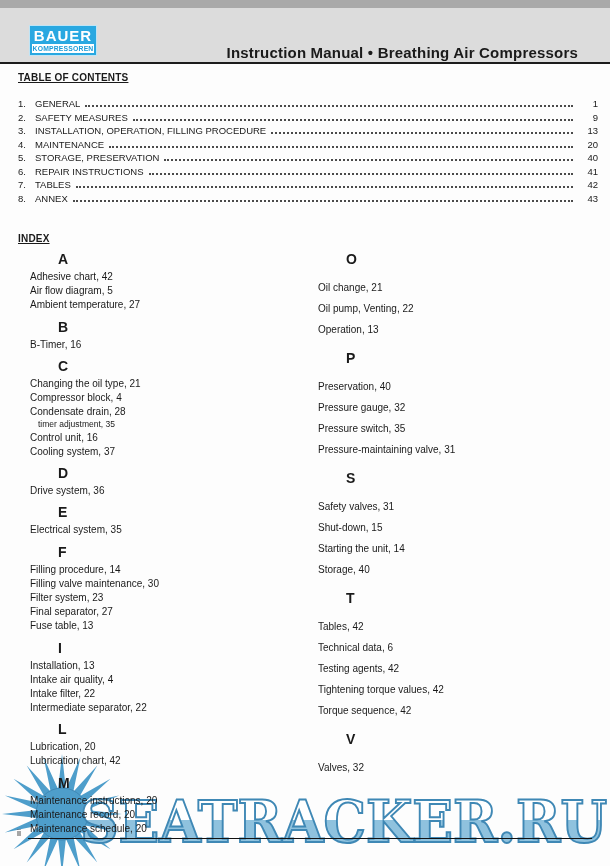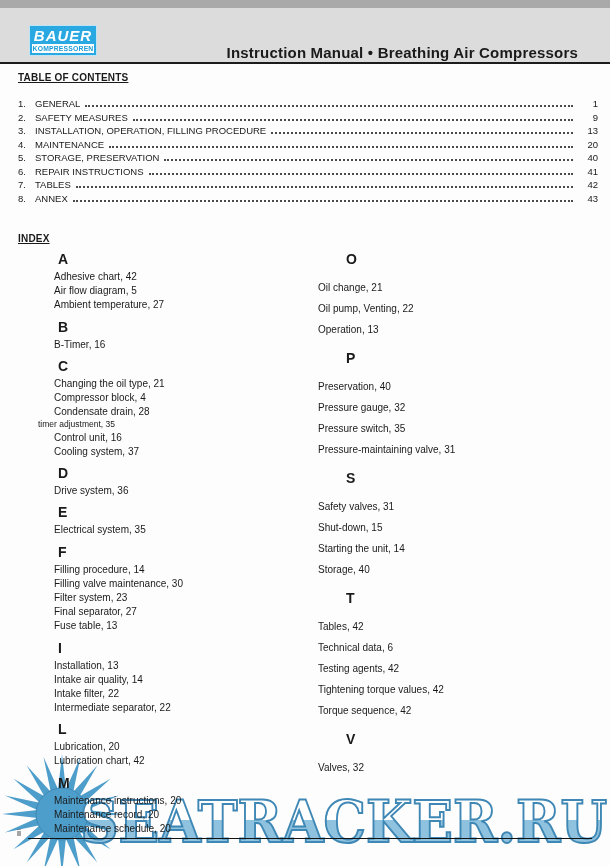--- a/index.html
+++ b/index.html
@@ -5,21 +5,21 @@
   html,body { margin:0; padding:0; background:#888; }
   .page {
     position:relative; width:610px; height:866px; margin:0 auto;
     background:#fdfdfd; overflow:hidden;
     font-family:"Liberation Sans", sans-serif; color:#1a1a1a;
   }
   
   .top-bar { position:absolute; top:0; left:0; right:0; height:8px; background:#a9a9a9; z-index:2; }
   .header { position:absolute; top:8px; left:0; right:0; height:54px; background:#dcdcdc; border-bottom:2px solid #1c1c1c; z-index:2; }
   .logo { position:absolute; left:30px; top:18px; width:62px; background:#29a8e1; padding:2px 2px 2px 2px; box-shadow:0 0 0 1px #bfe4f5; }
-  .logo-top { color:#ffffff; font-weight:bold; font-size:15px; letter-spacing:1px; text-align:center; line-height:16px; font-family:"Liberation Sans",sans-serif;font-style:italic; }
+  .logo-top { color:#ffffff; font-weight:bold; font-size:15px; letter-spacing:1px; text-align:center; line-height:16px; font-family:"Liberation Sans",sans-serif; }
   .logo-bottom { background:#ffffff; color:#1d9cd8; font-weight:bold; font-size:6.8px; text-align:center; line-height:9px; letter-spacing:0.2px; }
   .header-title { position:absolute; right:32px; top:36px; font-size:15px; font-weight:bold; letter-spacing:0.2px; white-space:nowrap;text-align:right; }
   
   .watermark { position:absolute; left:0; top:744px; width:610px; height:122px; z-index:1; }
   
   .content { position:absolute; inset:0; z-index:2; }
   .section-heading { position:absolute; left:18px; font-size:10px; font-weight:bold; text-decoration:underline; letter-spacing:0.2px; }
   .toc-heading { top:72px; }
   .index-heading { top:233px; }
   .toc-list { position:absolute; left:18px; top:97px; width:580px; }
@@ -30,21 +30,21 @@
   .toc-page { flex:0 0 20px; width:20px; text-align:right; }
   .columns { position:absolute; left:30px; top:252px; width:572px; display:flex; }
   .col { box-sizing:border-box; }
   .col-left  { width:288px; }
   .col-right { width:284px; }
   .idx-letter { font-size:14px; font-weight:bold; line-height:14px; margin-left:28px; }
   .col-left  .idx-letter { margin-top:7px; margin-bottom:4px; }
   .col-right .idx-letter { margin-top:11px; margin-bottom:11px; }
   .idx-section:first-child .idx-letter { margin-top:0; }
   .idx-entry { font-size:10px; white-space:nowrap; }
-  .col-left  .idx-entry { height:14.2px; line-height:14.2px;margin-left:24px; }
+  .col-left  .idx-entry { height:14.2px; line-height:14.2px; }
   .col-right .idx-entry { height:21px; line-height:21px; }
   .col-left .idx-entry.sub { font-size:8.5px; height:11.5px; line-height:11.5px; margin-left:8px; }
   .footer-page { position:absolute; left:17px; top:828px; font-size:9px; }
   .footer-line { position:absolute; left:28px; right:18px; top:838px; border-top:1.5px solid #111; }
 </style>
 </head>
 <body>
 
 <div class="page">
 
@@ -160,21 +160,21 @@
             <div class="idx-letter">F</div>
             <div class="idx-entry">Filling procedure, 14</div>
             <div class="idx-entry">Filling valve maintenance, 30</div>
             <div class="idx-entry">Filter system, 23</div>
             <div class="idx-entry">Final separator, 27</div>
             <div class="idx-entry">Fuse table, 13</div>
           </div>
           <div class="idx-section">
             <div class="idx-letter">I</div>
             <div class="idx-entry">Installation, 13</div>
-            <div class="idx-entry">Intake air quality, 14</div>
+            <div class="idx-entry">Intake air quality, 4</div>
             <div class="idx-entry">Intake filter, 22</div>
             <div class="idx-entry">Intermediate separator, 22</div>
           </div>
           <div class="idx-section">
             <div class="idx-letter">L</div>
             <div class="idx-entry">Lubrication, 20</div>
             <div class="idx-entry">Lubrication chart, 42</div>
           </div>
           <div class="idx-section">
             <div class="idx-letter">M</div>

